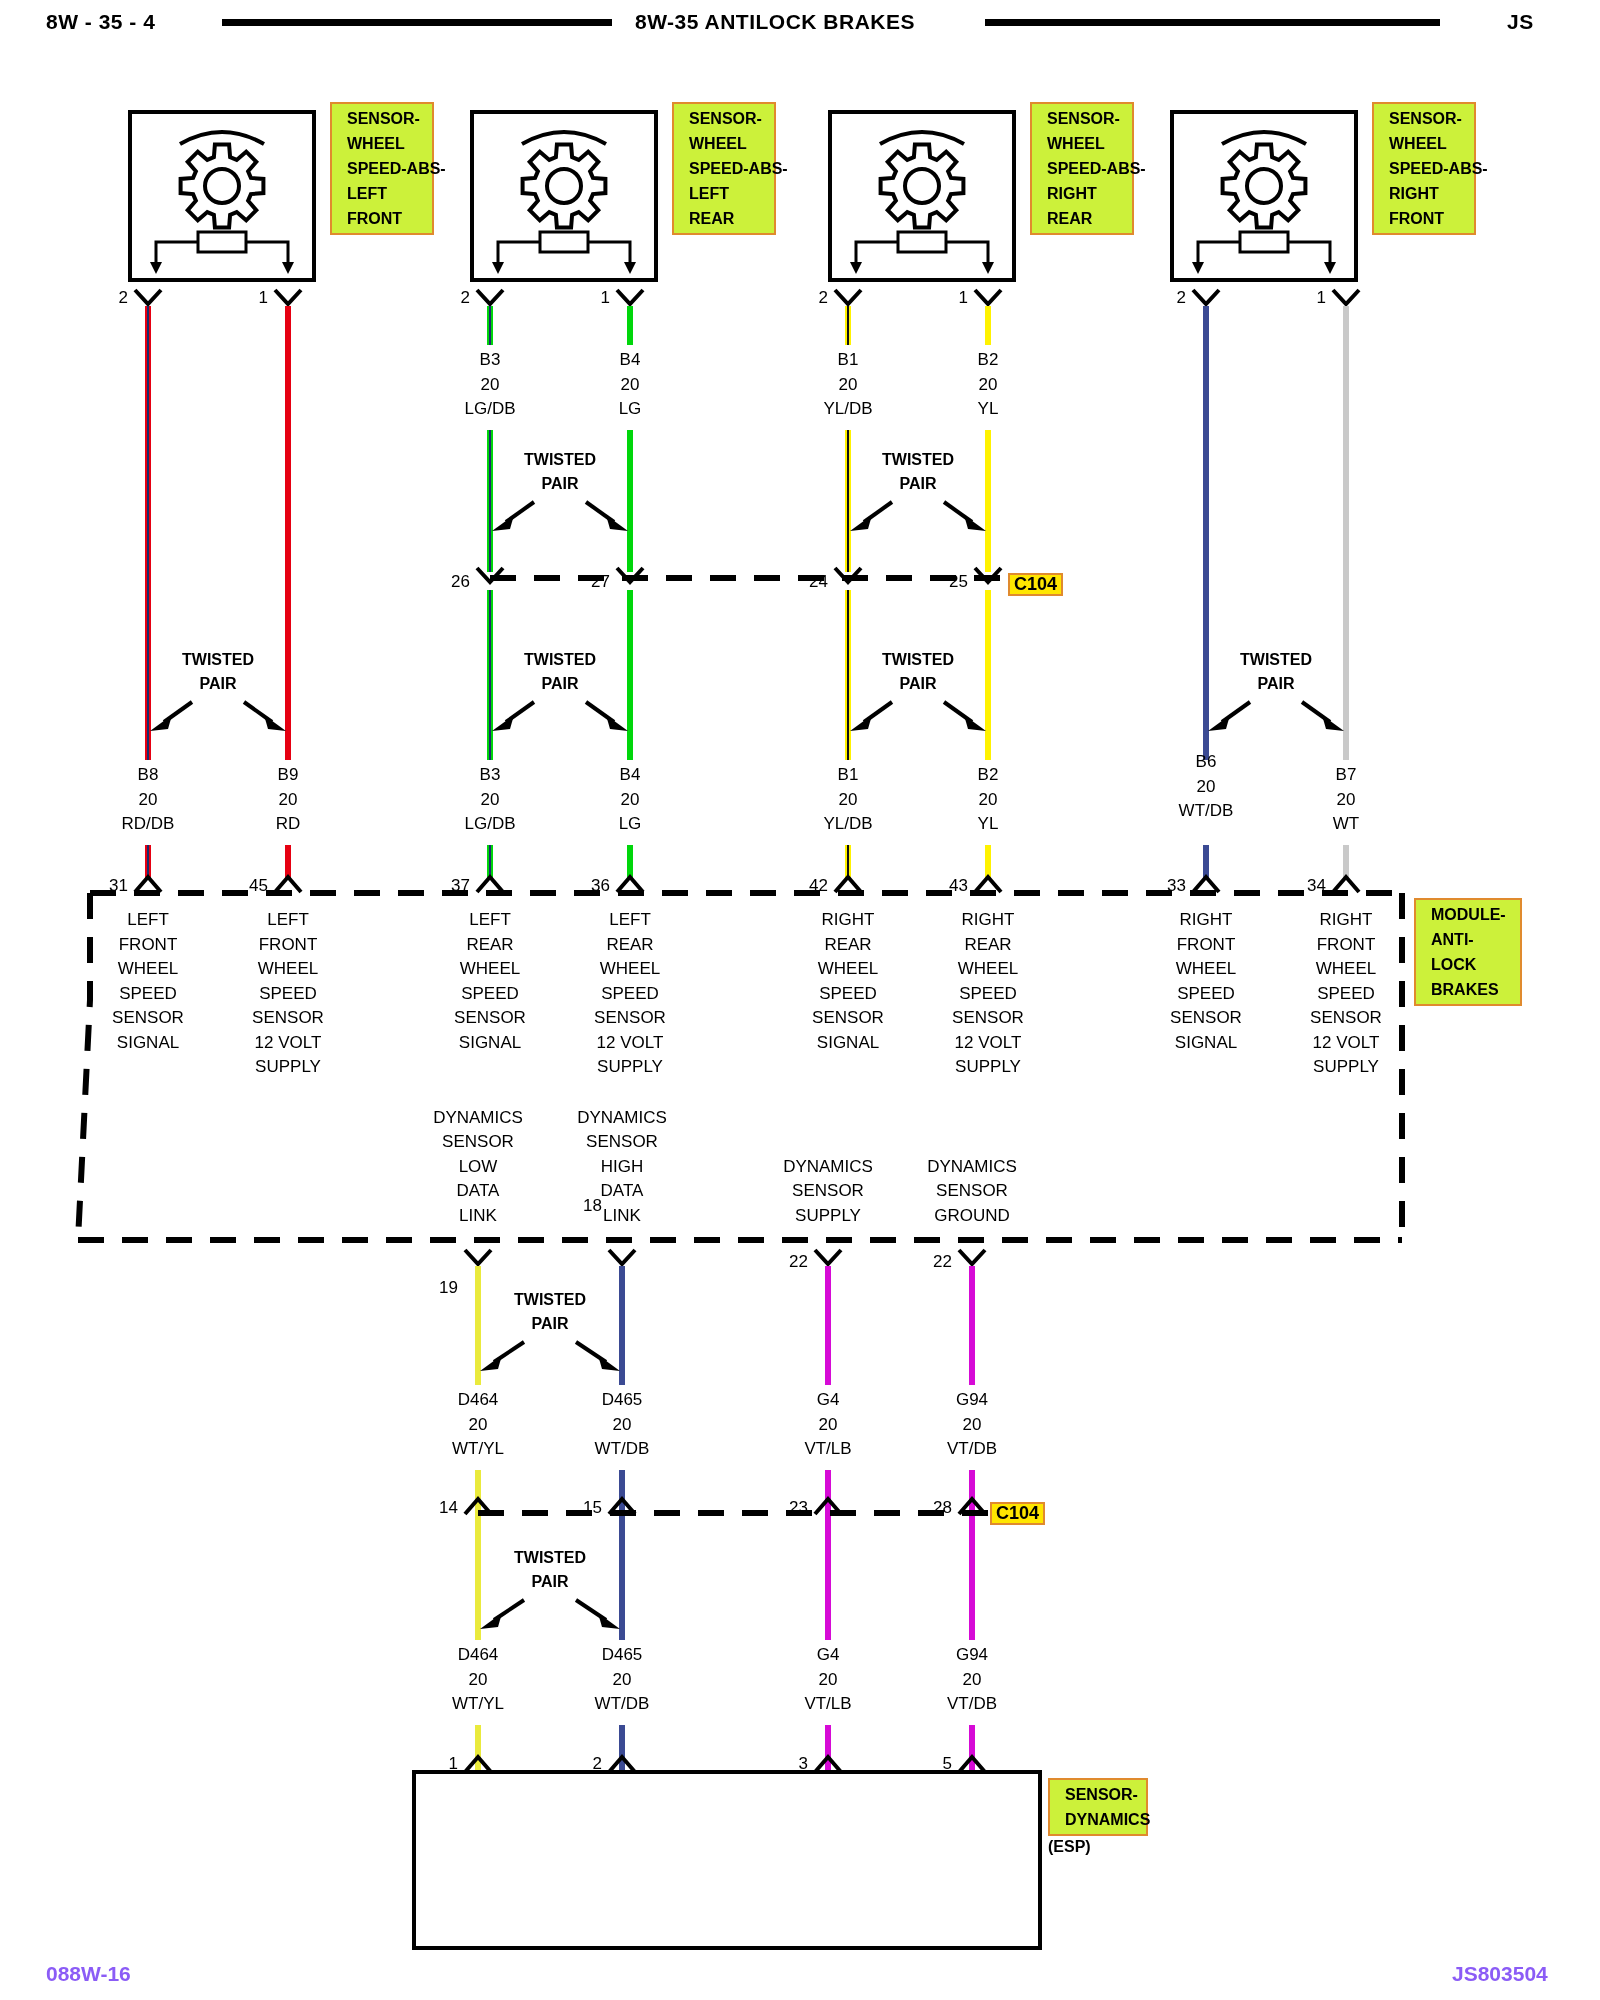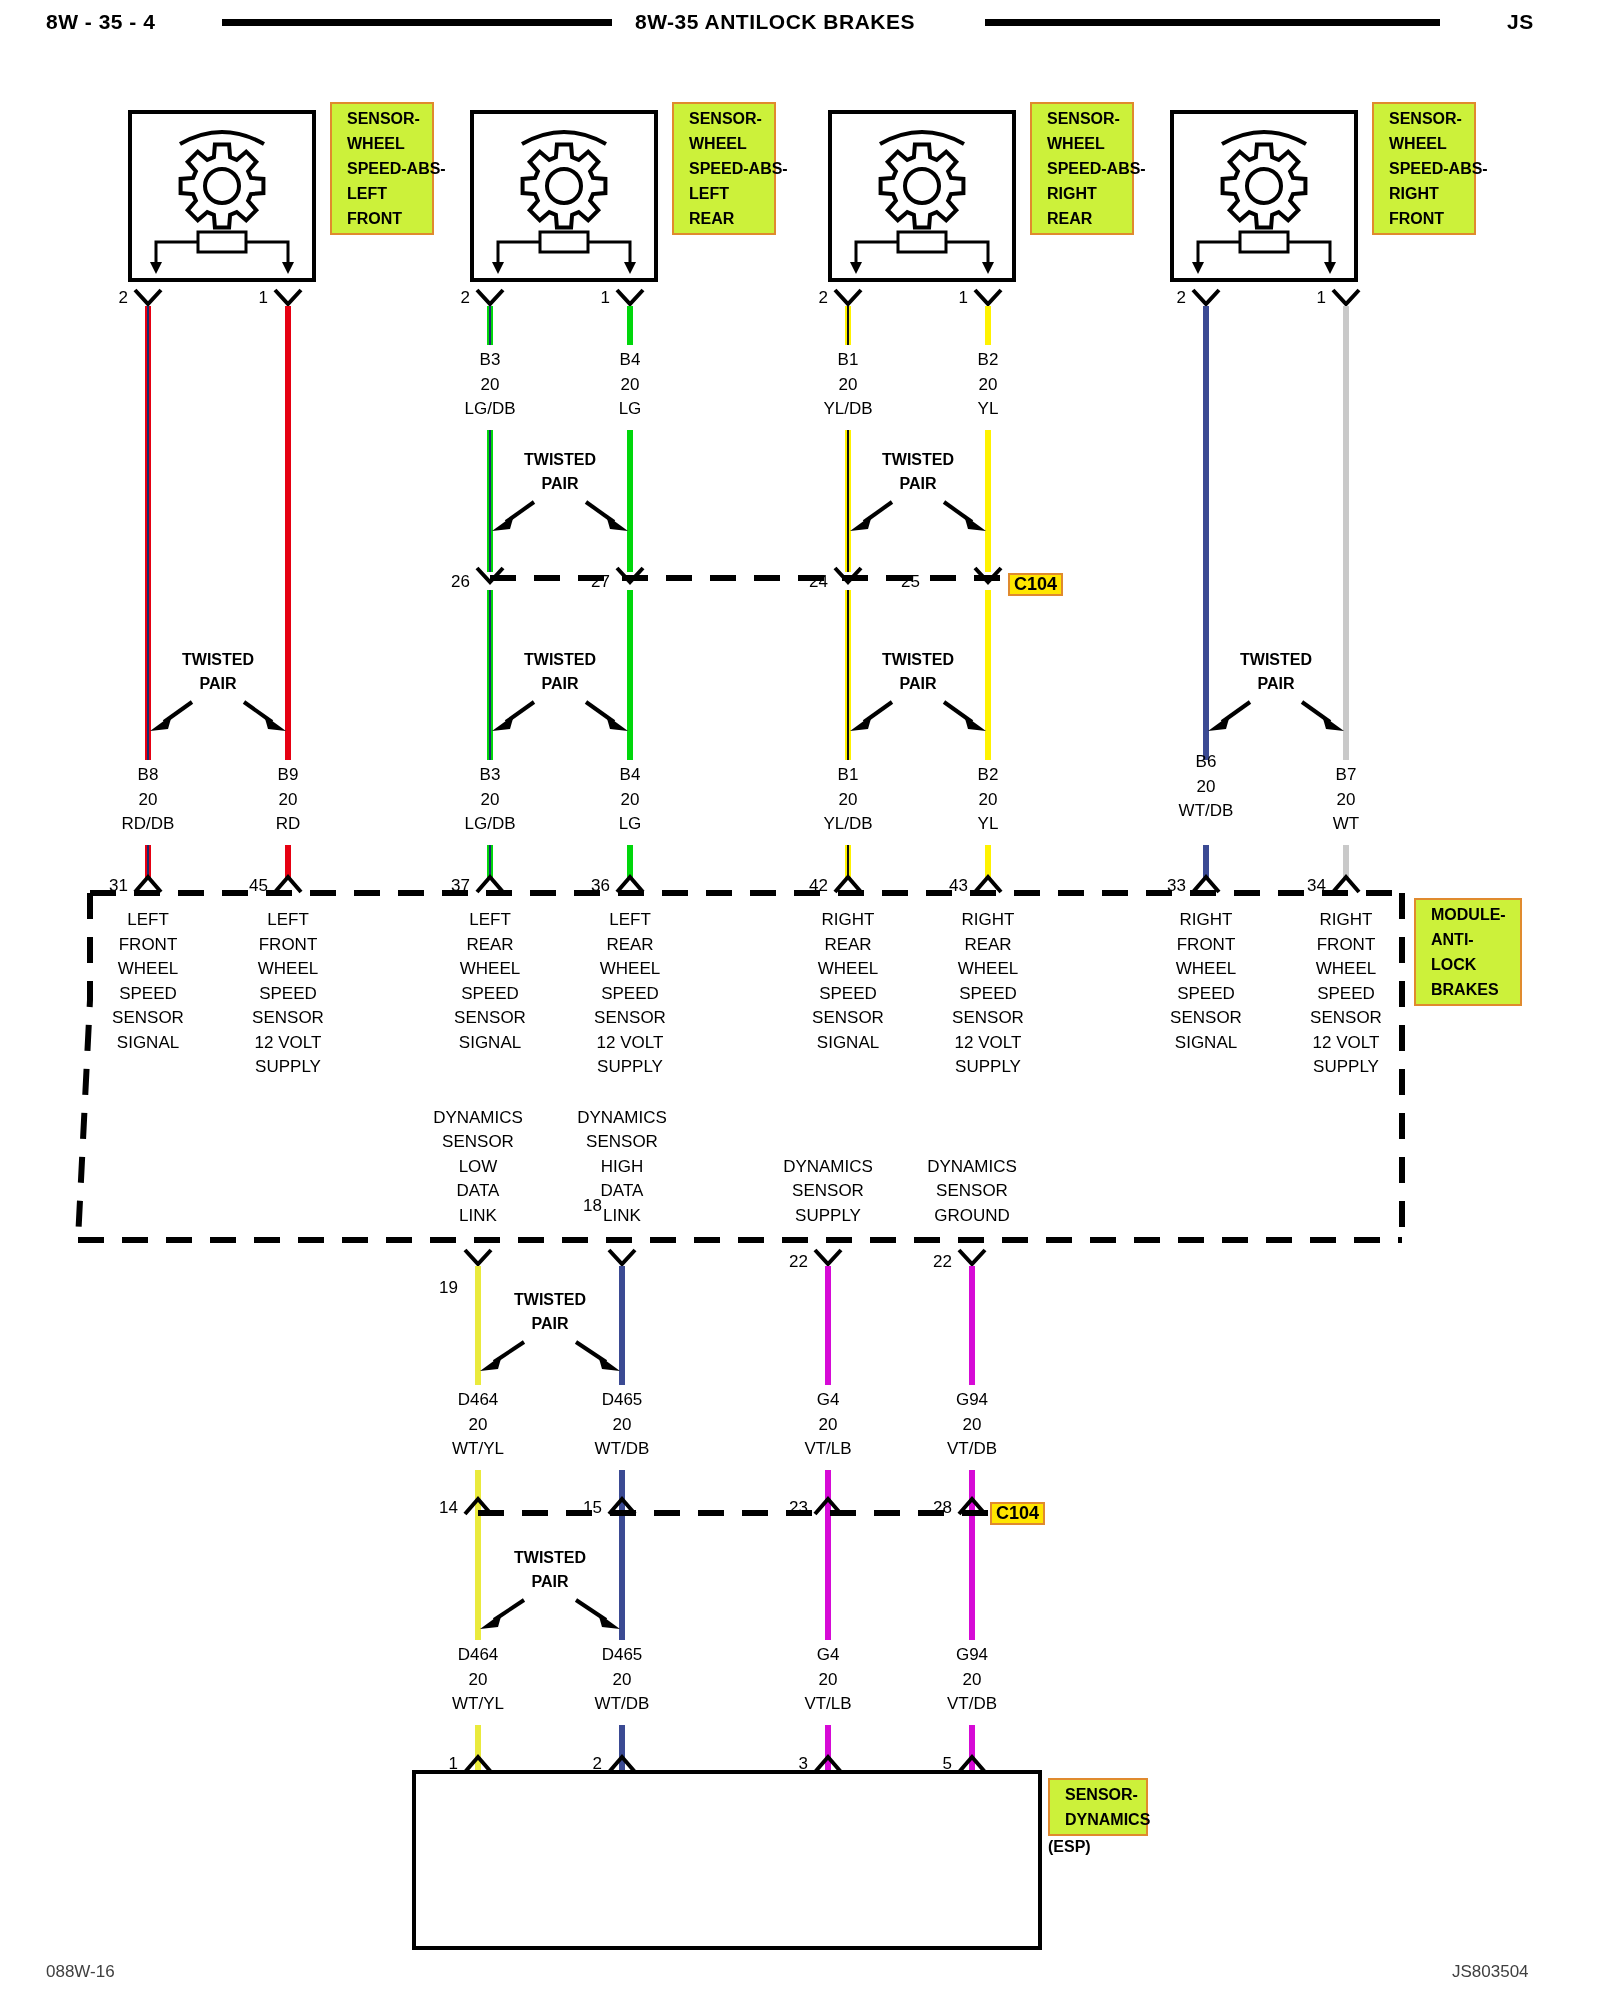--- a/index.html
+++ b/index.html
@@ -21,21 +21,21 @@
   
   .wire{position:absolute;width:6px;}
   .wire-stripe{position:absolute;width:2px;background:#111;}
 
   
   .pin{position:absolute;font-size:17px;color:#000;white-space:nowrap;}
   .tp{position:absolute;font-weight:bold;font-size:16px;color:#000;text-align:center;
       transform:translateX(-50%);line-height:24px;white-space:nowrap;}
   .fnlabel{position:absolute;font-size:17px;color:#000;text-align:center;line-height:24.5px;
            transform:translateX(-50%);white-space:nowrap;}
-  .footer{position:absolute;font-size:17px;font-weight:normal;color:#404040;white-space:nowrap;}
+  .footer{position:absolute;font-size:21px;font-weight:bold;color:#8b5cf6;white-space:nowrap;}
 
   
   .c104{position:absolute;background:#ffe600;border:2px solid #e08a2e;
         font-weight:bold;font-size:18px;color:#000;padding:0 4px;line-height:19px;}
 
   
   .solid-box{position:absolute;border:4px solid #000;background:#fff;box-sizing:border-box;}
 
   svg{display:block;overflow:visible;}
 </style>
@@ -293,21 +293,21 @@
       <div class="wire" style="left: 985px; top: 306px; height: 39px; background: rgb(255, 242, 0);"></div>
       <div class="fnlabel" style="left: 988px; top: 348px;">
         <div>B2</div>
         <div>20</div>
         <div>YL</div>
       </div>
       <div class="wire" style="left: 985px; top: 430px; height: 142px; background: rgb(255, 242, 0);"></div>
       <svg style="position: absolute; left: 973px; top: 566px; width: 30px; height: 24px;">
         <path d="M 2 2 L 15 16 L 28 2" stroke="#000" stroke-width="4" fill="none"></path>
       </svg>
-      <div class="pin" style="left: 920px; top: 572px; text-align: right; transform: translateX(-100%);">25</div>
+      <div class="pin" style="left: 968px; top: 572px; text-align: right; transform: translateX(-100%);">25</div>
       <div class="wire" style="left: 985px; top: 590px; height: 170px; background: rgb(255, 242, 0);"></div>
       <div class="fnlabel" style="left: 988px; top: 763px;">
         <div>B2</div>
         <div>20</div>
         <div>YL</div>
       </div>
       <div class="wire" style="left: 985px; top: 845px; height: 33px; background: rgb(255, 242, 0);"></div>
       <svg style="position: absolute; left: 973px; top: 872px; width: 30px; height: 24px;">
         <path d="M 2 20 L 15 5 L 28 20" stroke="#000" stroke-width="4" fill="none"></path>
       </svg>

